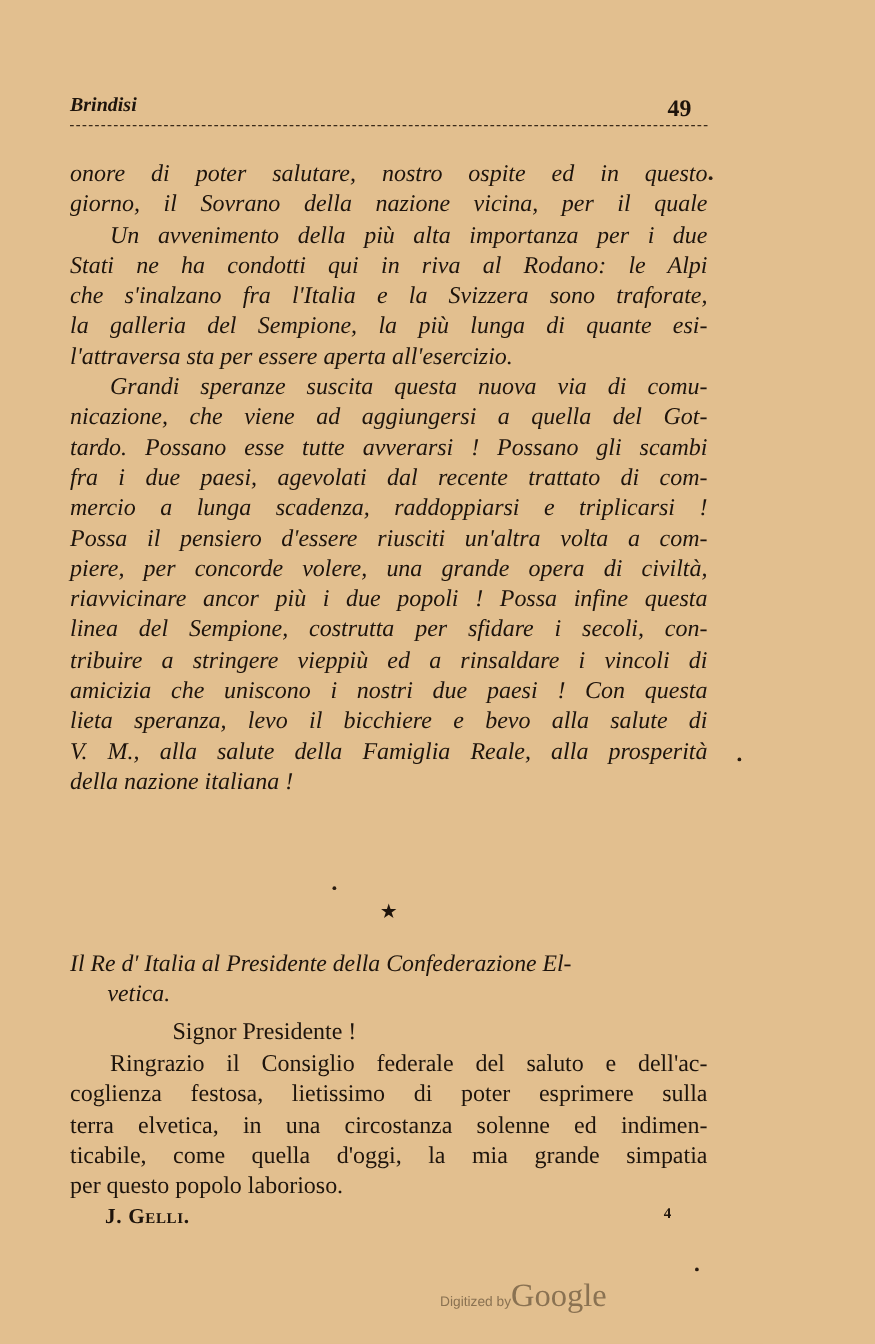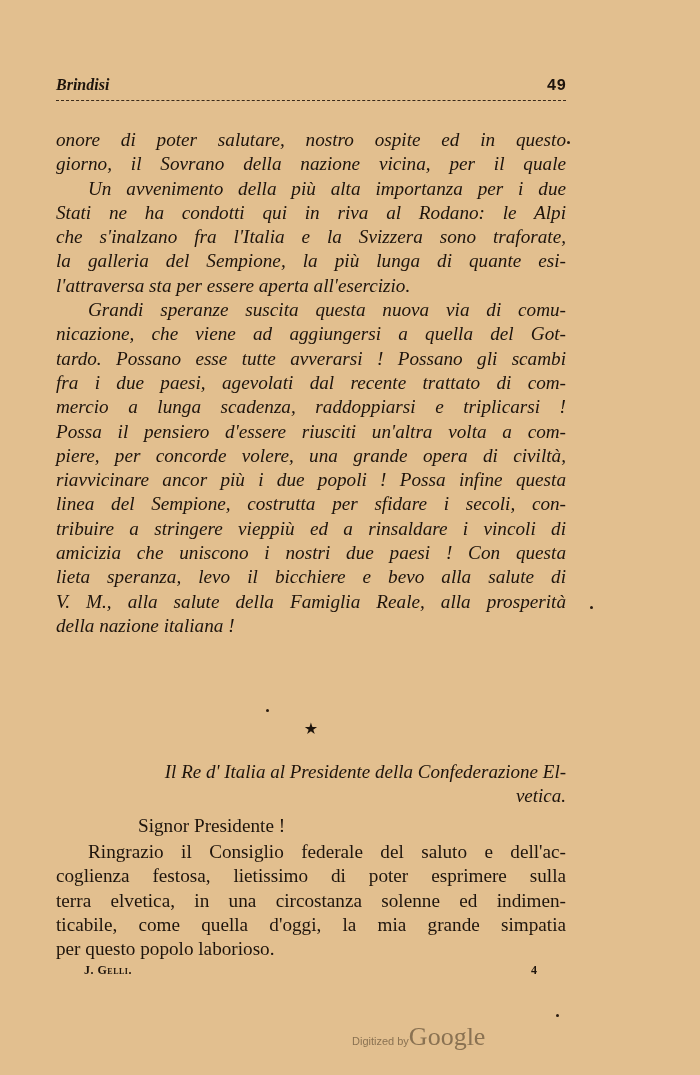--- a/index.html
+++ b/index.html
@@ -11,53 +11,53 @@
   }
   .page { position: absolute; left: 56px; top: 0; width: 510px; }
   .running-head {
     position: absolute; top: 76px; left: 0; width: 510px; height: 22px;
   }
   .running-title {
     position: absolute; left: 0; width: 510px; 
     font-style: italic; font-weight: bold; font-size: 16px; top: 0;
   }
   .page-number {
-    position: absolute; right: 0; top: 1px; font-size: 16px; font-weight: bold;
-    font-family: Liberation Mono, monospace;
+    position: absolute; right: 13px; top: 1px; font-size: 19px; font-weight: bold;
+    font-family: Liberation Serif, serif;
   }
   .head-rule {
     position: absolute; top: 100px; left: 0; width: 510px; height: 0;
     border-top: 1.5px dashed #3a2a1a;
   }
   .body-text {
     position: absolute; top: 128px; left: 0; width: 510px;
     font-size: 19.2px; line-height: 24.3px;
     text-align: justify;
   }
   .body-text p { margin: 0; font-style: italic; }
   .line { display: block; text-align: justify; text-align-last: justify; white-space: nowrap; }
   .line.last { text-align-last: left; }
   .star {
     position: absolute; top: 719px; left: 0; width: 510px; text-align: center;
     font-size: 16px;
   }
   .section-heading {
     position: absolute; top: 760px; left: 0; width: 510px;
-    font-style: italic; font-size: 19px; line-height: 24px; text-align: right;
+    font-style: italic; font-size: 19px; line-height: 24px;
   }
   .section-heading .l2 { padding-left: 30px; }
   .salutation {
     position: absolute; top: 815px; left: 82px; font-size: 19.2px;
   }
   .body-text2 {
     position: absolute; top: 840px; left: 0; width: 510px;
     font-size: 19.2px; line-height: 24.3px;
   }
   .signature-mark {
-    position: absolute; top: 963px; left: 28px; font-size: 12px; font-weight: bold;
+    position: absolute; top: 963px; left: 28px; font-size: 17px; font-weight: bold;
     font-variant: small-caps; letter-spacing: 0.5px;
   }
   .signature-number {
     position: absolute; top: 963px; left: 475px; font-size: 12px; font-weight: bold;
   }
   .watermark {
     position: absolute; top: 1022px; left: 352px; color: #8a7252;
     white-space: nowrap;
   }
   .watermark .small { font-family: "Liberation Sans", sans-serif; font-size: 11px; }

